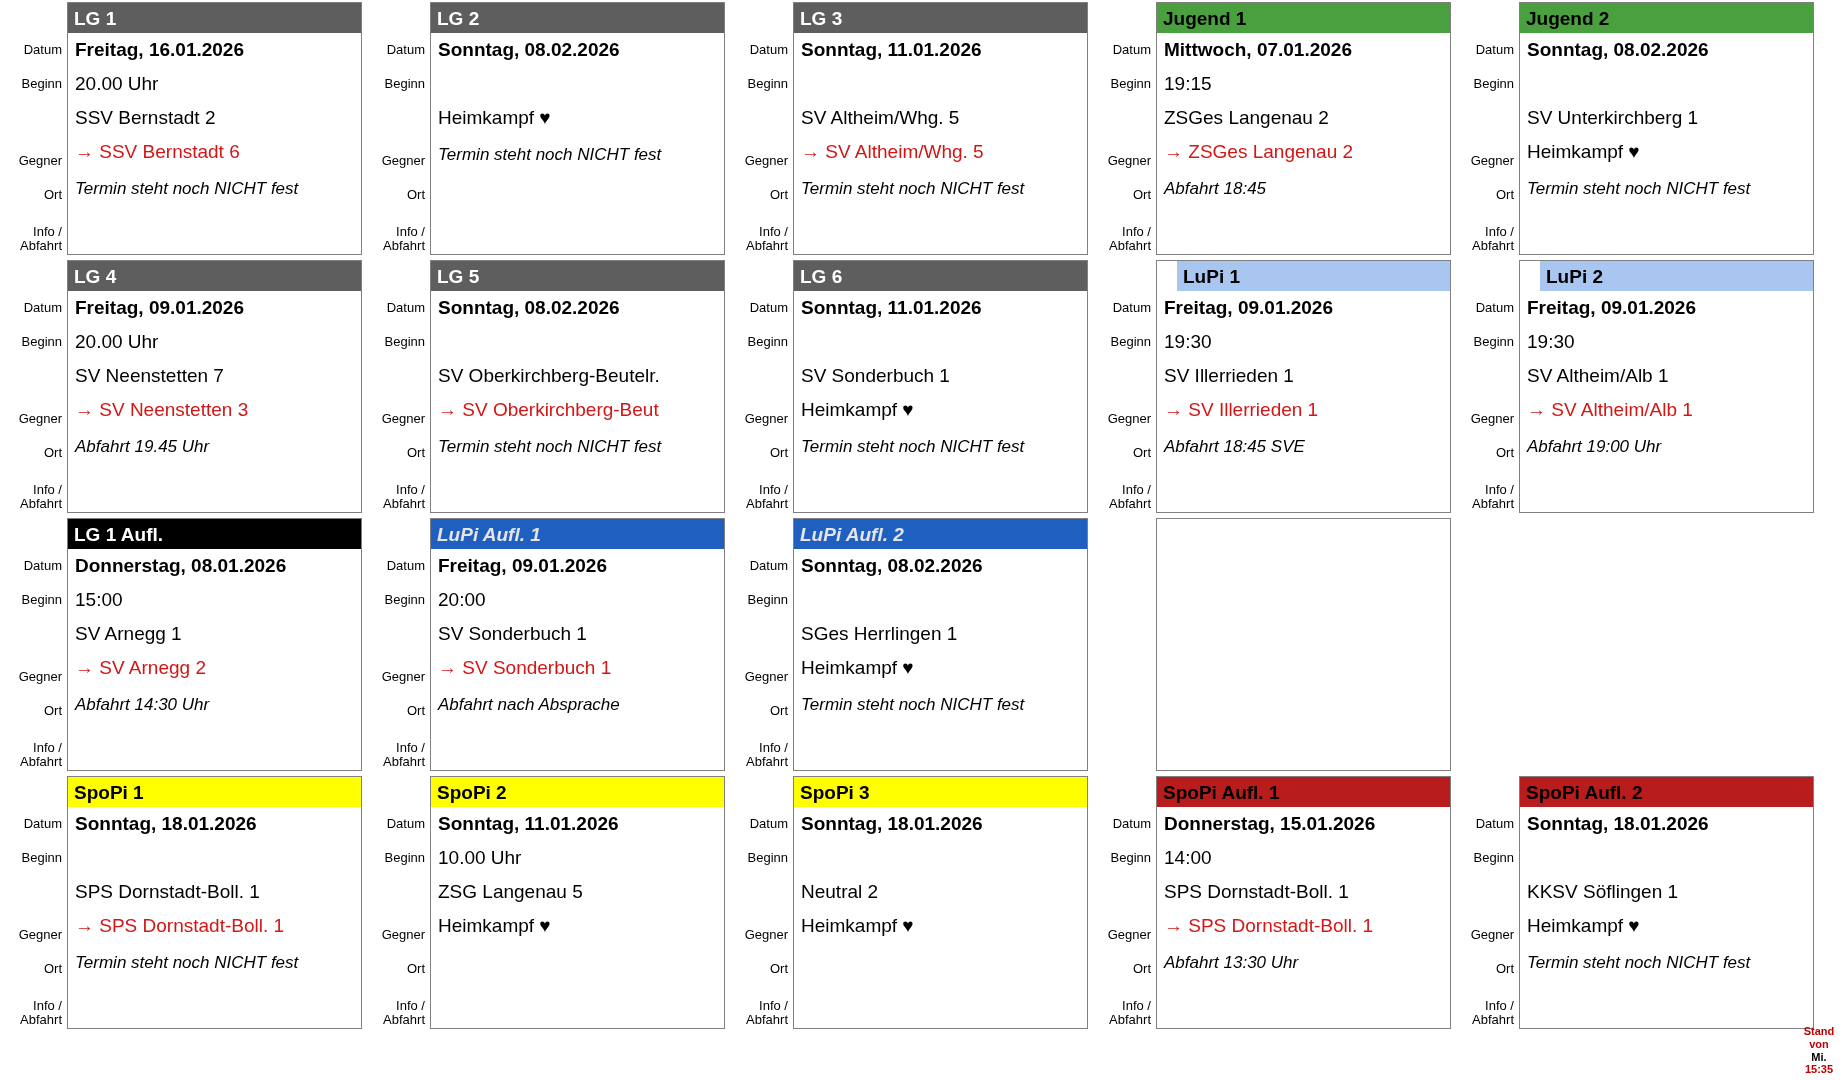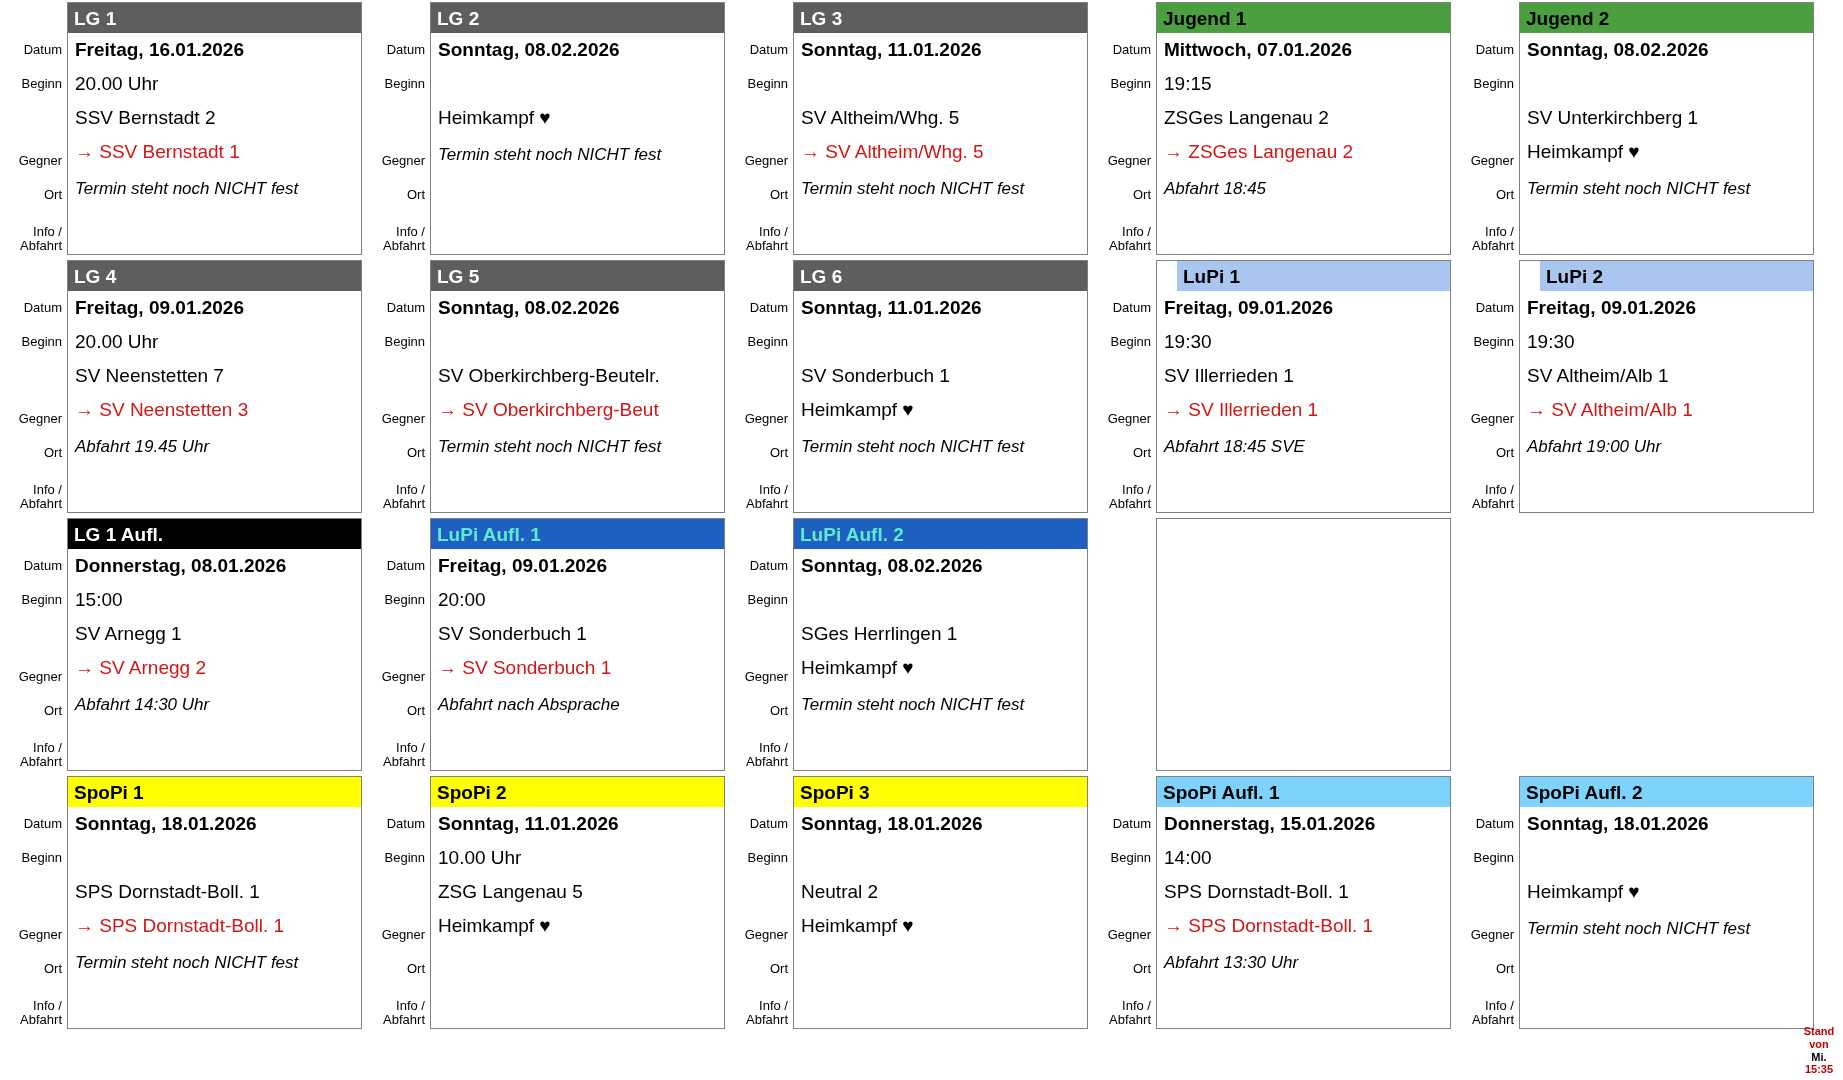--- a/index.html
+++ b/index.html
@@ -68,23 +68,23 @@
     font-size: 19px;
     font-weight: bold;
     color: #000;
     white-space: nowrap;
     overflow: hidden;
   }
   .t-grey   { background: #5e5e5e; color: #ffffff; }
   .t-green  { background: #4aa03f; color: #000000; }
   .t-lblue  { background: #a8c6ef; color: #000000; margin-left: 20px; }
   .t-black  { background: #000000; color: #ffffff; }
-  .t-blue   { background: #1f5fc0; color: #5eead4; }
+  .t-blue   { background: #1f5fc0; color: #e5e5e5; font-style: italic; }
   .t-yellow { background: #ffff00; color: #000000; }
-  .t-orange { background: #7dd3fc; color: #000000; }
+  .t-orange { background: #b91c1c; color: #000000; }
   .fld {
     height: 34px;
     line-height: 34px;
     padding: 0 7px;
     font-size: 19px;
     color: #000;
     white-space: nowrap;
     overflow: hidden;
   }
   .fld.bold { font-weight: bold; }
@@ -134,21 +134,21 @@
               <div class="lbl lbl-info">
                 <div>Info /</div>
                 <div>Abfahrt</div>
               </div>
             </div>
             <div class="box">
               <div class="box-title t-grey">LG 1</div>
               <div class="fld bold">Freitag, 16.01.2026</div>
               <div class="fld ">20.00 Uhr</div>
               <div class="fld ">SSV Bernstadt 2</div>
-              <div class="fld red">→ SSV Bernstadt 1</div>
+              <div class="fld red">→ SSV Bernstadt 6</div>
               <div class="fld info">Termin steht noch NICHT fest</div>
             </div>
           </div>
         </div>
         <div class="cellwrap">
           <div class="card">
             <div class="labels">
               <div class="lbl lbl-datum">Datum</div>
               <div class="lbl lbl-beginn">Beginn</div>
               <div class="lbl lbl-gegner">Gegner</div>
@@ -518,20 +518,21 @@
               <div class="lbl lbl-ort">Ort</div>
               <div class="lbl lbl-info">
                 <div>Info /</div>
                 <div>Abfahrt</div>
               </div>
             </div>
             <div class="box">
               <div class="box-title t-orange">SpoPi Aufl. 2</div>
               <div class="fld bold">Sonntag, 18.01.2026</div>
               <div class="fld "></div>
+              <div class="fld ">KKSV Söflingen 1</div>
               <div class="fld heim">Heimkampf ♥</div>
               <div class="fld info">Termin steht noch NICHT fest</div>
             </div>
           </div>
         </div>
       </div>
     </div>
 
   <div class="stand">
     <div>Stand</div>

